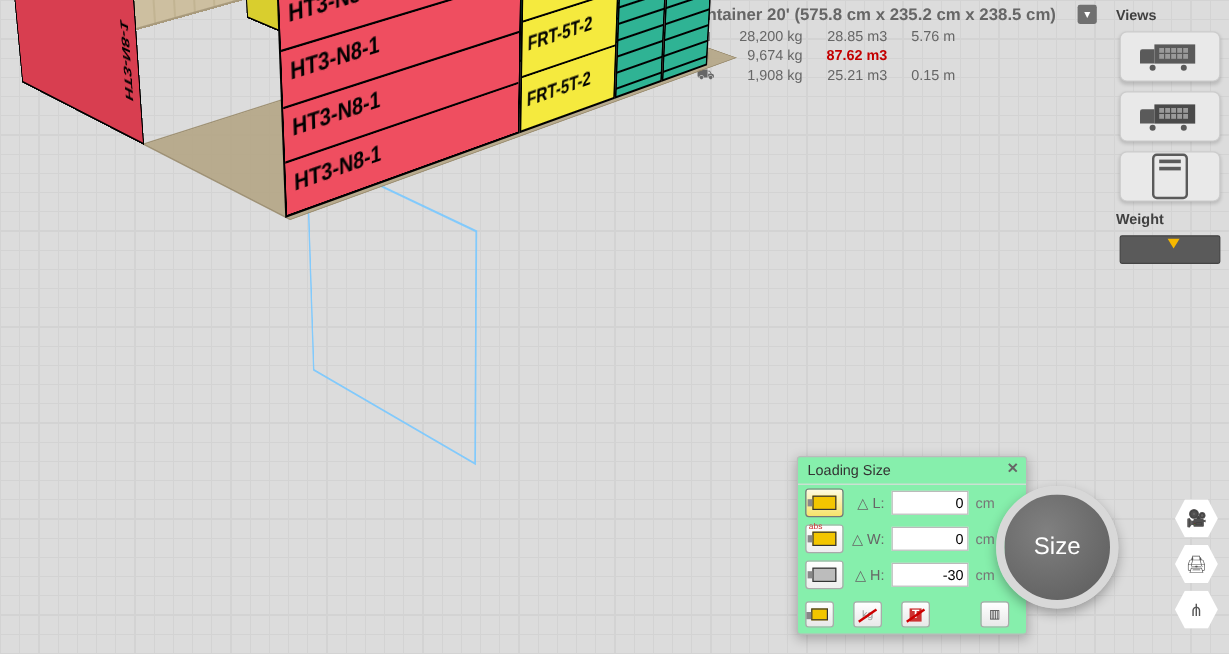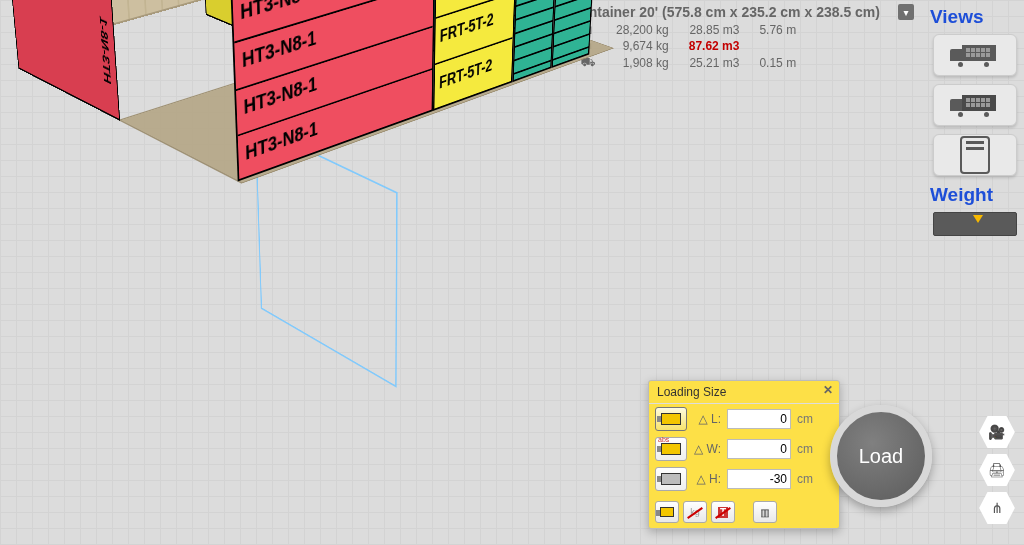--- a/index.html
+++ b/index.html
@@ -11,21 +11,21 @@
   .topbar .title{font-weight:bold;color:#666;font-size:14px}
   .topbar .chev{margin-left:18px;width:16px;height:16px;background:#707070;color:#fff;font-size:10px;display:flex;align-items:center;justify-content:center;border-radius:2px}
   .stats{position:absolute;left:570px;top:22px;font-size:12px;color:#666}
   .stats table{border-spacing:0}
   .stats td{padding:1px 10px;text-align:right}
   .stats .hdr td{font-weight:bold;color:#888}
   .stats .icon{width:16px;text-align:center}
   .stats .excess{color:#c30000;font-weight:bold}
   
   .side{position:absolute;right:4px;top:4px;width:90px}
-  .side .sec-title{font-weight:bold;font-size:19px;color:#1d4ed8;margin:2px 0 6px 0}
+  .side .sec-title{font-weight:bold;font-size:12px;color:#404040;margin:2px 0 6px 0}
   .vbtn{width:82px;height:40px;margin:4px auto 8px;background:#e9e9e9;border:1px solid #ccc;border-radius:6px;display:flex;align-items:center;justify-content:center;box-shadow:0 2px 3px rgba(0,0,0,.15)}
   .truck-side{width:50px;height:24px;position:relative}
   .truck-side .cab{position:absolute;left:0;top:6px;width:12px;height:12px;background:#5a5a5a;border-radius:2px 0 0 0}
   .truck-side .box{position:absolute;left:12px;top:2px;width:34px;height:16px;background:#5a5a5a}
   .truck-side .dots{position:absolute;left:16px;top:5px;width:26px;height:10px;display:grid;grid-template-columns:repeat(5,4px);grid-template-rows:repeat(2,4px);gap:1px}
   .truck-side .dots span{background:#9a9a9a}
   .truck-side .w{position:absolute;bottom:0;width:5px;height:5px;border-radius:50%;background:#5a5a5a}
   .truck-top{width:26px;height:34px;border:2px solid #5a5a5a;border-radius:4px;position:relative}
   .truck-top:before,.truck-top:after{content:"";position:absolute;left:4px;width:18px;height:3px;background:#5a5a5a}
   .truck-top:before{top:3px}.truck-top:after{top:9px}
@@ -43,32 +43,32 @@
   
   .box3d{position:absolute;transform-style:preserve-3d}
   .bx-front{transform:rotateX(-90deg) translateY(calc(-1*var(--h))) translateZ(var(--d));transform-origin:top}
   .bx-side{transform:rotateY(90deg) rotateZ(-90deg) translateZ(0) translateY(calc(-1*var(--h)));transform-origin:left top;width:var(--d);height:var(--h)}
   .bx-top,.bx-front{width:var(--w)}
   .bx-front{height:var(--h)}
   .bx-top,.bx-front,.bx-side{border:2px solid #000;box-sizing:border-box}.red .bx-front{background:#ef4e60}.red .bx-side{background:#d83e50}.yel .bx-front{background:#f5ea3e}.yel .bx-side{background:#d9ce2e}.grn .bx-front{background:#2fb394}.grn .bx-side{background:#23977c}
   .lbl{position:absolute;font-weight:900;color:#000;font-size:20px;white-space:nowrap}
   .row-div{position:absolute;left:0;right:0;height:0;border-top:2px solid #000}
   
-  .panel{position:absolute;left:648px;top:380px;width:190px;background:#fde047;border:1px solid #bbb;border-radius:3px;font-size:12px;box-shadow:0 3px 10px rgba(0,0,0,.25)}
+  .panel{position:absolute;left:664px;top:380px;width:190px;background:#86efac;border:1px solid #bbb;border-radius:3px;font-size:12px;box-shadow:0 3px 10px rgba(0,0,0,.25)}
   .panel .ph{padding:4px 8px;border-bottom:1px solid #ddd;position:relative;font-size:12px}
   .panel .close{position:absolute;right:6px;top:2px;font-weight:bold;color:#666;cursor:pointer}
   .panel .row{display:flex;align-items:center;padding:3px 6px;gap:6px}
   .panel .ico{width:30px;height:22px;border:1px solid #aaa;border-radius:3px;background:linear-gradient(#fff,#eee);position:relative;display:flex;align-items:center;justify-content:center}
   .panel .ico.sel{border-color:#777;background:linear-gradient(#fefbe0,#f7e36a)}
   .panel .mini{width:18px;height:10px;background:#f3c600;border:1px solid #333;position:relative}
   .panel .mini:before{content:"";position:absolute;left:-5px;top:2px;width:4px;height:6px;background:#888}
   .panel .lab{width:28px;color:#666;text-align:right}
   .panel input{width:56px;height:18px;text-align:right;border:1px solid #bbb;font-size:12px;padding:0 3px;background:#fff}
   .panel .unit{color:#777;width:20px}
-  .panel .toolbar{display:flex;gap:4px;padding:5px 6px;margin-top:2px}
+  .panel .toolbar{display:flex;gap:16px;padding:5px 6px;margin-top:2px}
   .panel .tb{width:22px;height:20px;border:1px solid #aaa;border-radius:3px;display:flex;align-items:center;justify-content:center;font-size:10px;background:linear-gradient(#fff,#e8e8e8)}
   .slash{position:relative}
   .slash:after{content:"";position:absolute;left:2px;right:2px;top:50%;border-top:2px solid #c00;transform:rotate(-35deg)}
   
   .loadbtn{position:absolute;right:92px;bottom:38px;width:88px;height:88px;border-radius:50%;background:radial-gradient(circle at 40% 35%,#808080,#5b5b5b);border:7px solid #d8d8d8;display:flex;align-items:center;justify-content:center;color:#fff;font-size:20px;box-shadow:0 4px 10px rgba(0,0,0,.3)}
   .hexcol{position:absolute;right:8px;bottom:20px;display:flex;flex-direction:column;gap:4px}
   .hex{width:36px;height:32px;background:#fff;border:1px solid #aaa;clip-path:polygon(25% 3%,75% 3%,97% 50%,75% 97%,25% 97%,3% 50%);display:flex;align-items:center;justify-content:center;font-size:14px;color:#555}
 </style>
 </head>
 <body>
@@ -260,19 +260,19 @@
       </div>
     <div class="tb slash">
         <span style="background:#c33;color:#fff;padding:0 2px;font-weight:bold">T</span>
       </div>
     <div style="width:10px"></div>
     <div class="tb">▥</div>
   </div>
 </div>
 
 <div class="loadbtn">
-  <span>Load</span>
+  <span>Size</span>
 </div>
 <div class="hexcol">
   <div class="hex">🎥</div>
   <div class="hex">🖨</div>
   <div class="hex">⋔</div>
 </div>
 
 </body></html>

